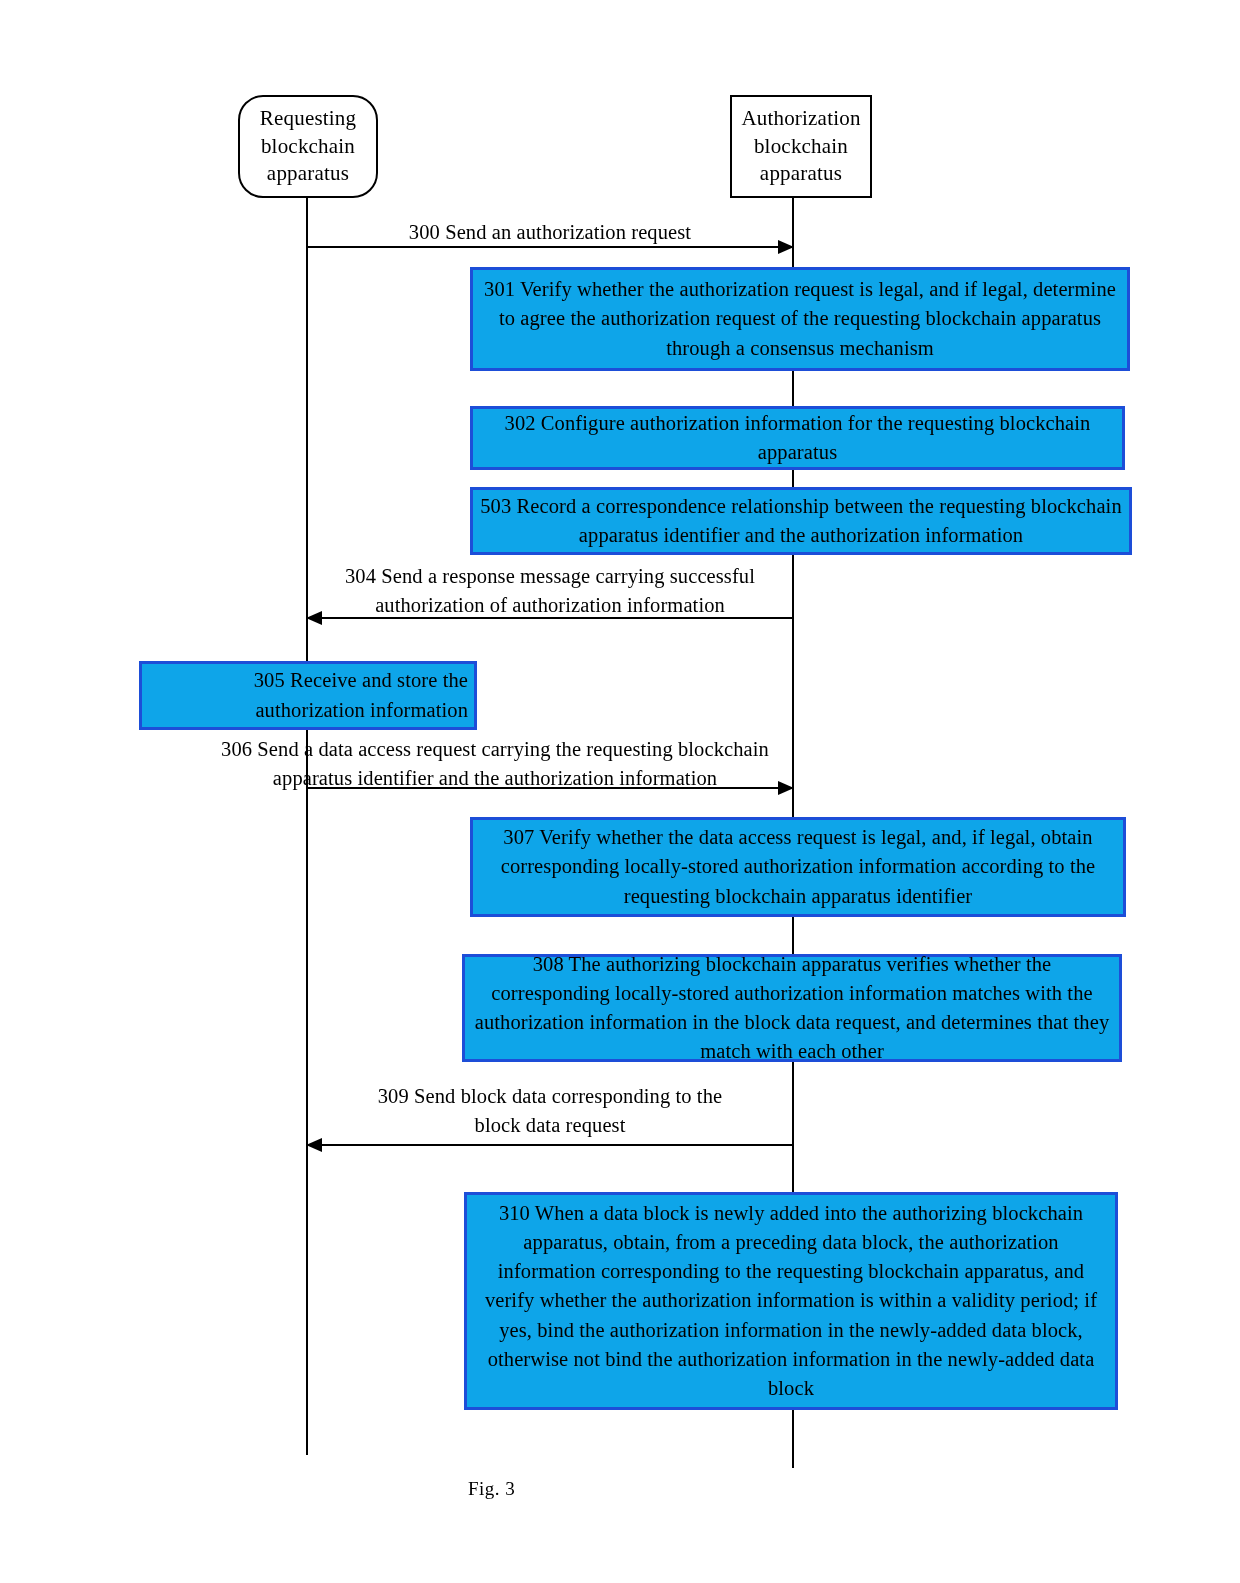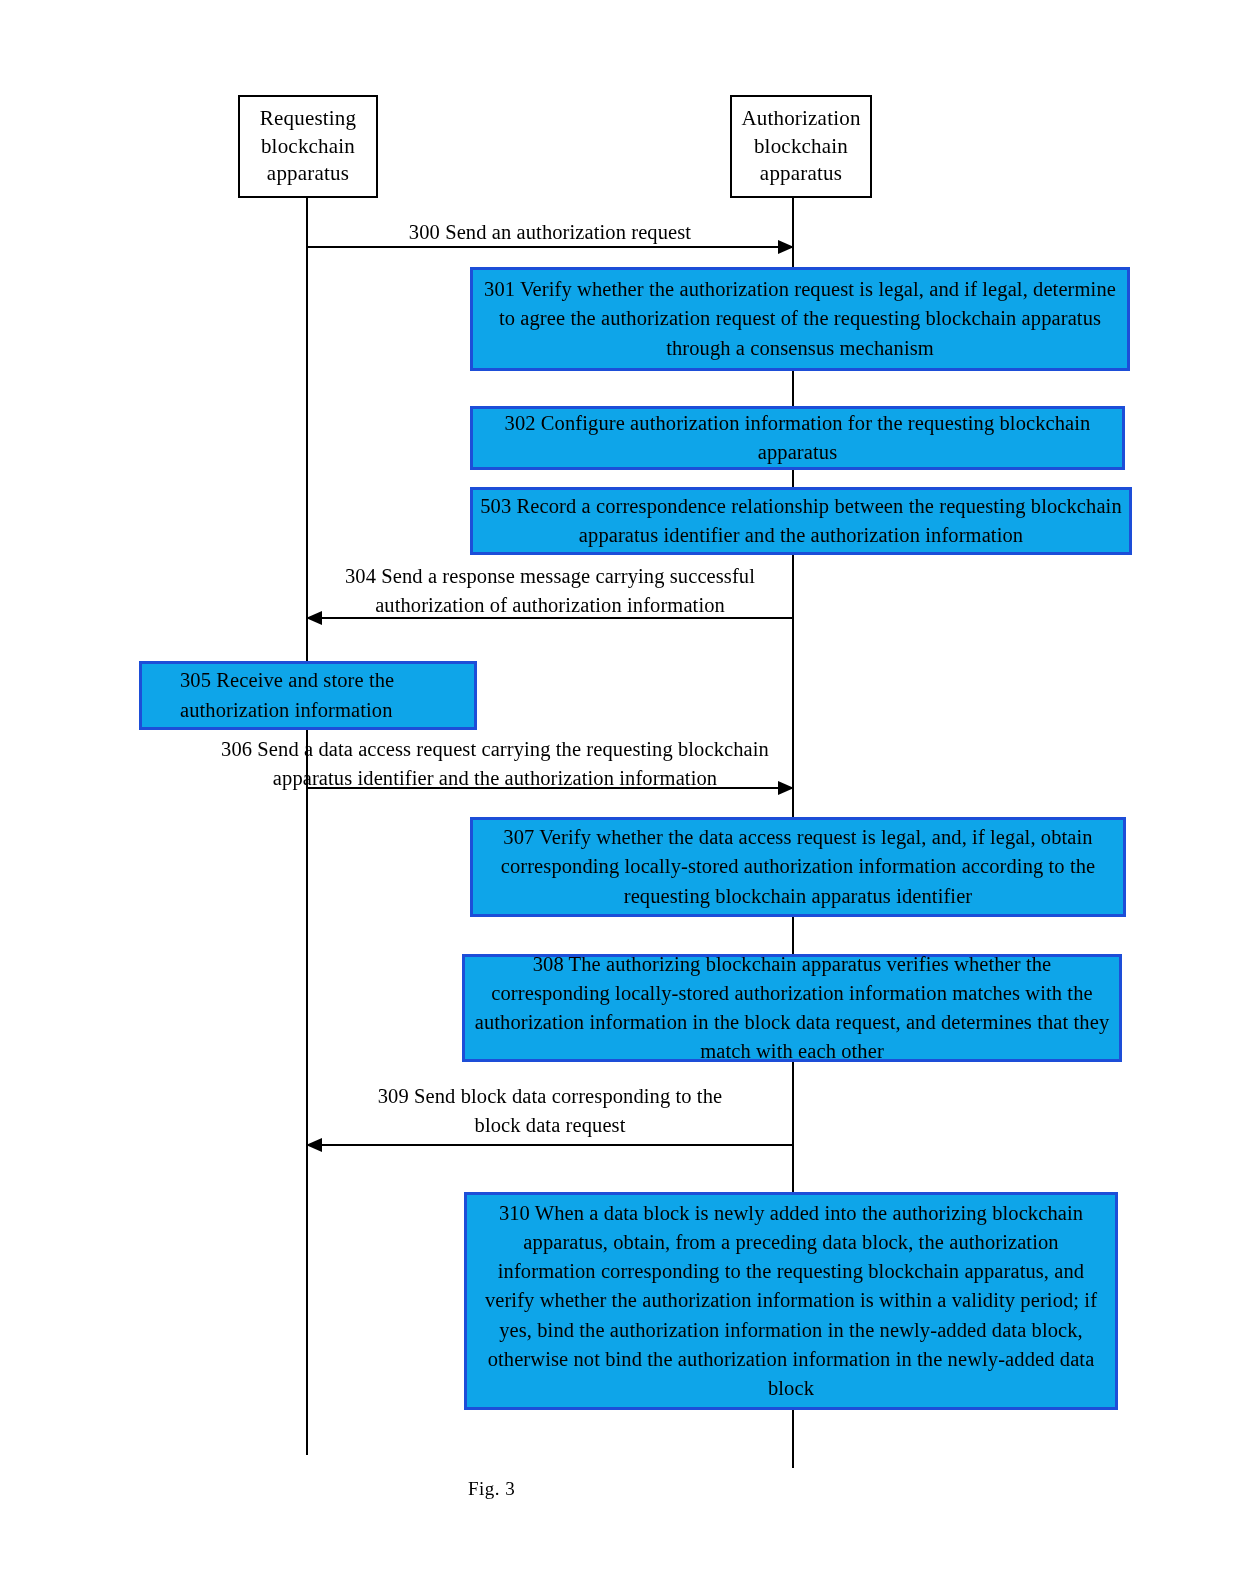--- a/index.html
+++ b/index.html
@@ -52,21 +52,21 @@
     justify-content: center;
   }
   .proc-box .txt {
     text-align: center;
     font-size: 20.5px;
     line-height: 1.42;
     padding: 0 6px;
     letter-spacing: 0.1px;
   }
   .proc-box.left-box .txt {
-    text-align: left;
+    text-align: right;
     padding-left: 38px;
     font-family: Liberation Serif, serif;
   }
 
   
   .msg {
     position: absolute;
   }
   .msg .line {
     position: absolute;
@@ -106,21 +106,21 @@
     position: absolute;
     font-size: 19px;
     letter-spacing: 0.5px;
   }
 </style>
 </head>
 <body>
 
 <div id="page">
 
-  <div class="actor-box" style="left:238px; top:95px; width:140px; height:103px;">
+  <div class="actor-box" style="left:238px; top:95px; width:140px; height:103px;border-radius:25px;">
     <span style="white-space:pre-line;">Requesting
 blockchain
 apparatus</span>
   </div>
 
   <div class="actor-box" style="left:730px; top:95px; width:142px; height:103px;">
     <span style="white-space:pre-line;">Authorization
 blockchain
 apparatus</span>
   </div>

